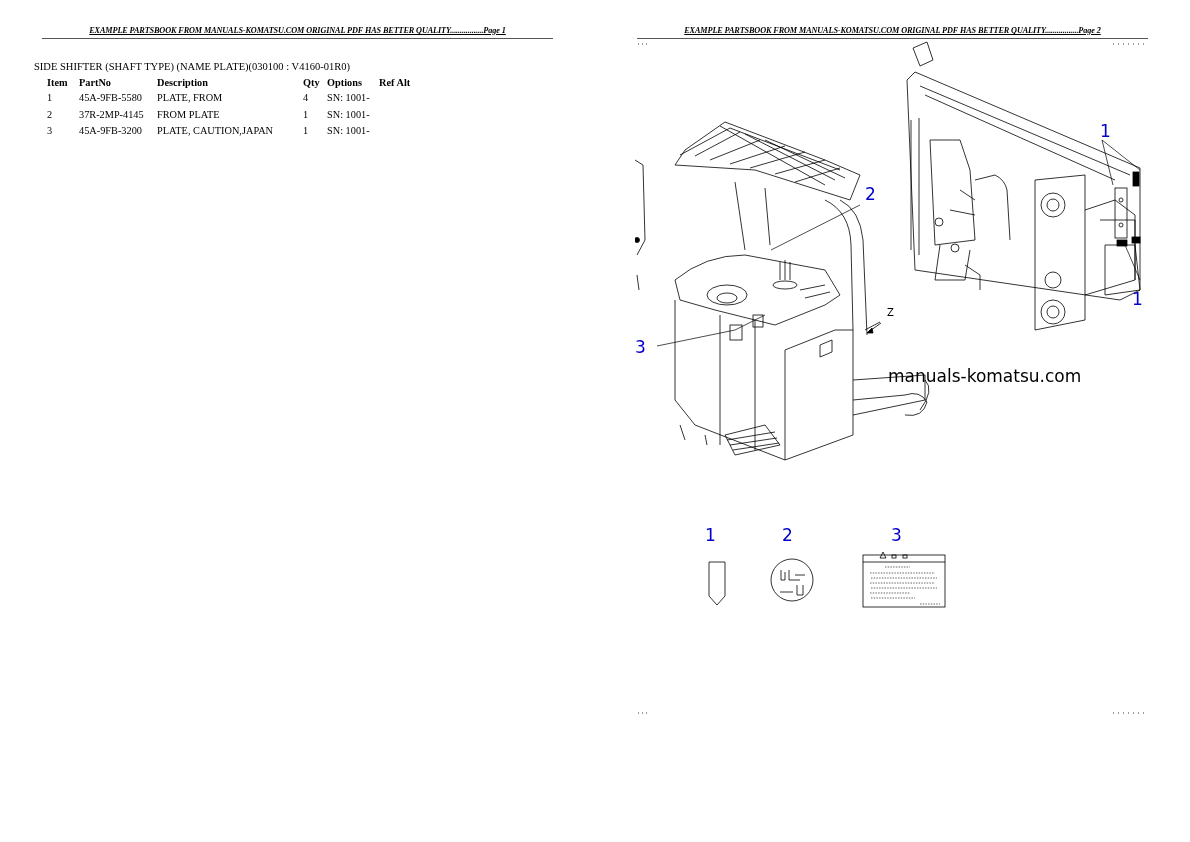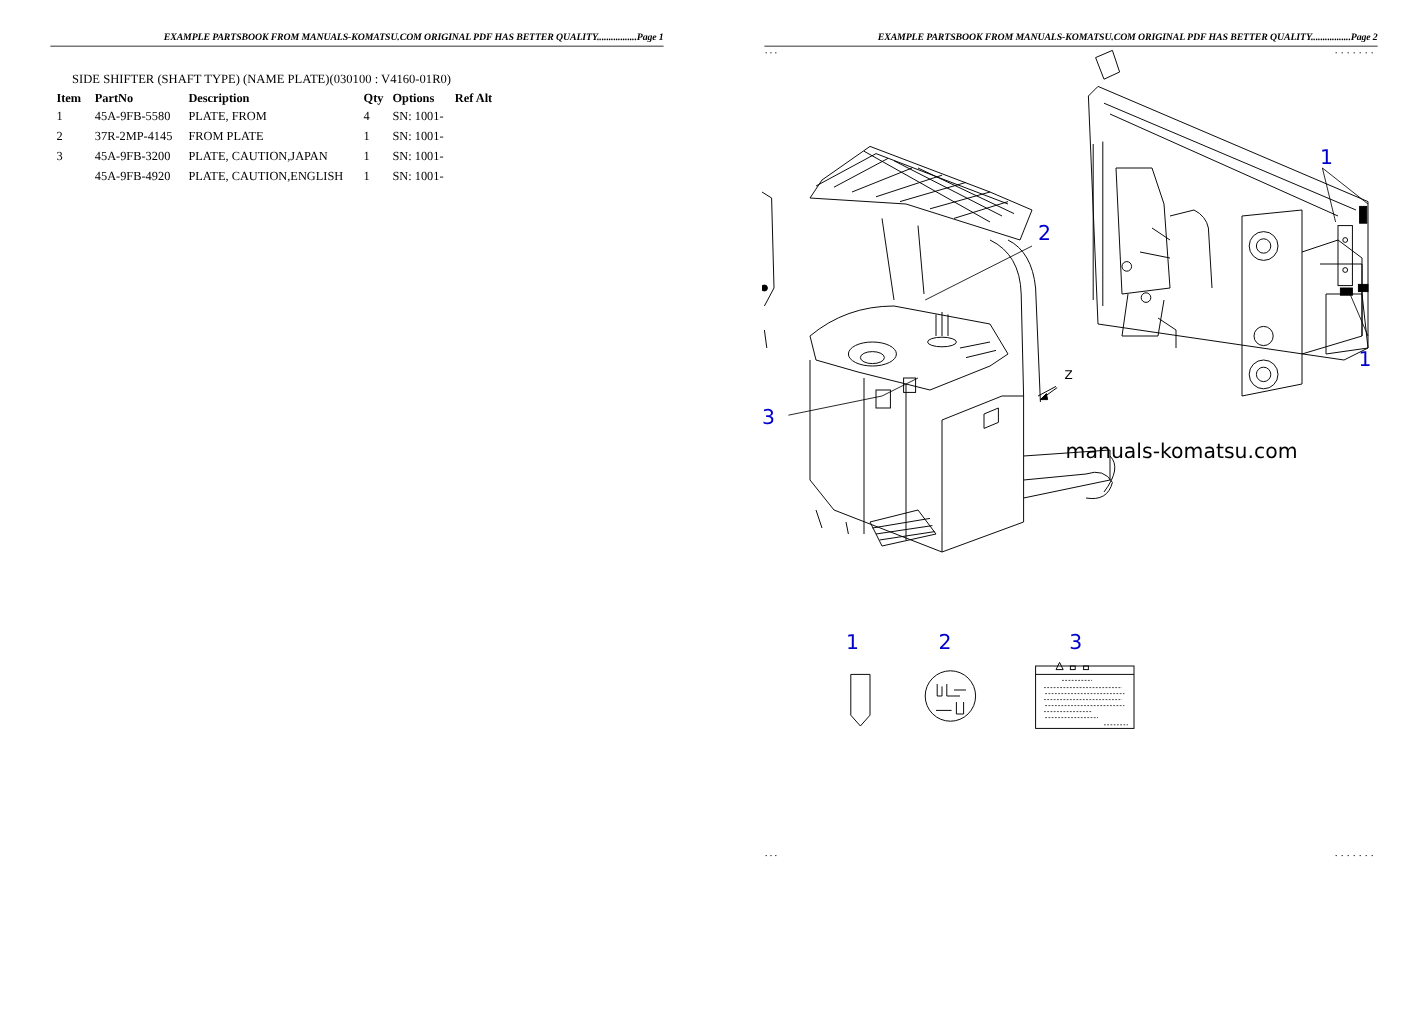--- a/index.html
+++ b/index.html
@@ -1,28 +1,28 @@
 <!DOCTYPE html>
 <html><head>
 <meta charset="utf-8">
 <style>
   html, body { margin:0; padding:0; background:#ffffff; }
   body { width:1190px; height:842px; position:relative; overflow:hidden; font-family:"DejaVu Serif","Liberation Serif",serif; color:#000; }
   .page { position:absolute; top:0; height:842px; }
   .page1 { left:0; width:595px; }
   .page2 { left:595px; width:595px; }
-  .hdr { position:absolute; top:26px; font-family:"Liberation Serif","DejaVu Serif",serif; font-style:italic; font-weight:bold; font-size:8.2px; letter-spacing:-0.1px; white-space:nowrap; text-align:right; }
+  .hdr { position:absolute; top:26px; font-family:"Liberation Serif","DejaVu Serif",serif; font-style:italic; font-weight:bold; font-size:8.2px; letter-spacing:-0.1px; white-space:nowrap; text-align:center;text-decoration:underline; }
   .page1 .hdr { left:42px; width:511px; }
   .page2 .hdr { left:42px; width:511px; }
   .hrule { position:absolute; top:38px; height:1px; background:#555; }
   .page1 .hrule { left:42px; width:511px; }
   .page2 .hrule { left:42px; width:511px; }
   .crumbs { position:absolute; left:42px; top:46px; font-size:10.5px; white-space:nowrap; font-family:"Liberation Serif","DejaVu Serif",serif; }
   .crumbs a { color:#0000cc; text-decoration:underline; margin-right:4px; cursor:pointer; }
-  .subtitle { position:absolute; left:60px; top:61px; font-size:10.5px; white-space:nowrap; font-family:"Liberation Serif","DejaVu Serif",serif; }
+  .subtitle { position:absolute; left:34px; top:61px; font-size:10.5px; white-space:nowrap; font-family:"Liberation Serif","DejaVu Serif",serif; }
   table.parts { position:absolute; left:44px; top:76px; border-collapse:collapse; font-family:"Liberation Serif","DejaVu Serif",serif; font-size:10.3px; }
   table.parts th { font-weight:bold; text-align:left; padding:1px 3px 2px 3px; white-space:nowrap; }
   table.parts td { padding:1px 3px 2px 3px; white-space:nowrap; height:13.5px; }
   .c-item { width:26px; }
   .c-part { width:72px; }
   .c-desc { width:140px; }
   .c-qty { width:18px;margin-top:47px; }
   .c-opt { width:46px;margin-top:43px; }
   .diagram { position:absolute; left:40px; top:40px; width:515px; height:680px; }
   .callout { font-family:"DejaVu Sans","Liberation Sans",sans-serif; fill:#0000cc; font-size:17px; }
@@ -61,28 +61,20 @@
         <td>37R-2MP-4145</td>
         <td>FROM PLATE</td>
         <td>1</td>
         <td>SN: 1001-</td>
         <td></td>
       </tr>
       <tr>
         <td>3</td>
         <td>45A-9FB-3200</td>
         <td>PLATE, CAUTION,JAPAN</td>
-        <td>1</td>
-        <td>SN: 1001-</td>
-        <td></td>
-      </tr>
-      <tr>
-        <td></td>
-        <td>45A-9FB-4920</td>
-        <td>PLATE, CAUTION,ENGLISH</td>
         <td>1</td>
         <td>SN: 1001-</td>
         <td></td>
       </tr>
     </tbody>
   </table>
 </div>
 
 <div class="page page2">
   <div class="hdr">EXAMPLE PARTSBOOK FROM MANUALS-KOMATSU.COM ORIGINAL PDF HAS BETTER QUALITY.................Page 2</div>

